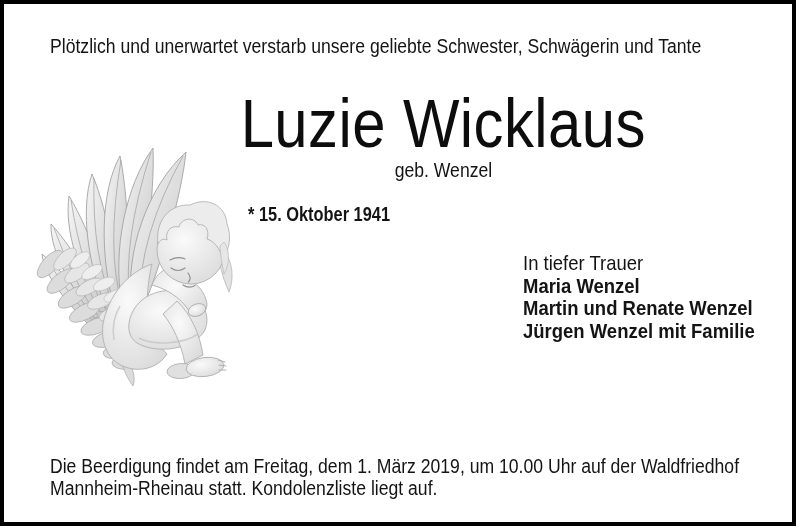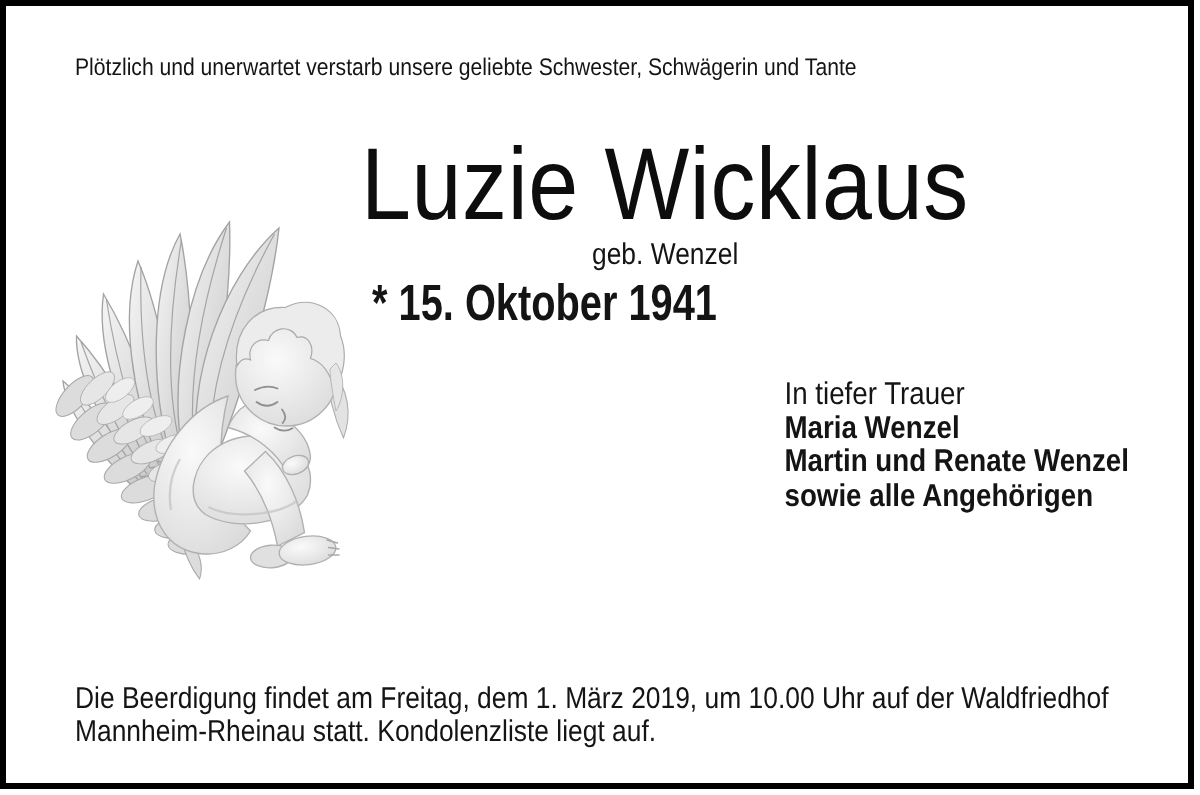--- a/index.html
+++ b/index.html
@@ -21,40 +21,40 @@
     box-sizing: border-box;
     pointer-events: none;
   }
 
   
   .sx  { display: inline-block; white-space: nowrap; transform: scaleX(0.88); transform-origin: 0 50%; }
   .sxc { display: inline-block; white-space: nowrap; transform: scaleX(0.88); transform-origin: 50% 50%; }
 
   .intro {
     position: absolute; left: 50px; top: 34px;
-    font-size: 16px; line-height: 24px;
+    font-size: 20px; line-height: 24px;
   }
 
   .titlewrap {
     position: absolute; left: 0; top: 89px; width: 886px;
     text-align: center;
     font-size: 68px; line-height: 68px;
     font-weight: normal; color: #0d0d0d;
     letter-spacing: 0.5px;
   }
 
   .gebwrap {
     position: absolute; left: 0; top: 158px; width: 886px;
     text-align: center;
     font-size: 20px; line-height: 24px;
   }
 
   .date {
-    position: absolute; top: 188px;
-    font-size: 34px; line-height: 28px; font-weight: bold;
+    position: absolute; top: 200px;
+    font-size: 21px; line-height: 28px; font-weight: bold;
   }
   .date .sx { transform: scaleX(0.78); }
   .date.birth { left: 248px; }
   .date.death { left: 465px; }
 
   .mourning {
     position: absolute; left: 523px; top: 252px;
     font-size: 21px; line-height: 22.6px;
   }
   .m-intro { font-weight: normal; }
@@ -91,21 +91,21 @@
   </div>
 
   <div class="date birth">
     <span class="sx">* 15. Oktober 1941</span>
   </div>
 
   <div class="mourning">
     <div class="m-intro"><span class="sx">In tiefer Trauer</span></div>
     <div class="m-line"><span class="sx">Maria Wenzel</span></div>
     <div class="m-line"><span class="sx">Martin und Renate Wenzel</span></div>
-    <div class="m-line"><span class="sx">sowie alle Angehörigen</span></div>
+    <div class="m-line"><span class="sx">Jürgen Wenzel mit Familie</span></div>
   </div>
 
   <div class="funeral">
     <div class="sxw">Die Beerdigung findet am Freitag, dem 1. März 2019, um 10.00 Uhr auf der Waldfriedhof Mannheim-Rheinau statt. Kondolenzliste liegt auf.</div>
   </div>
 
   <svg class="angel" viewBox="0 0 202 242" xmlns="http://www.w3.org/2000/svg" aria-hidden="true">
     <defs>
       <linearGradient id="gFe" x1="0" y1="0" x2="1" y2="1">
         <stop offset="0" stop-color="#f5f5f5"></stop>

